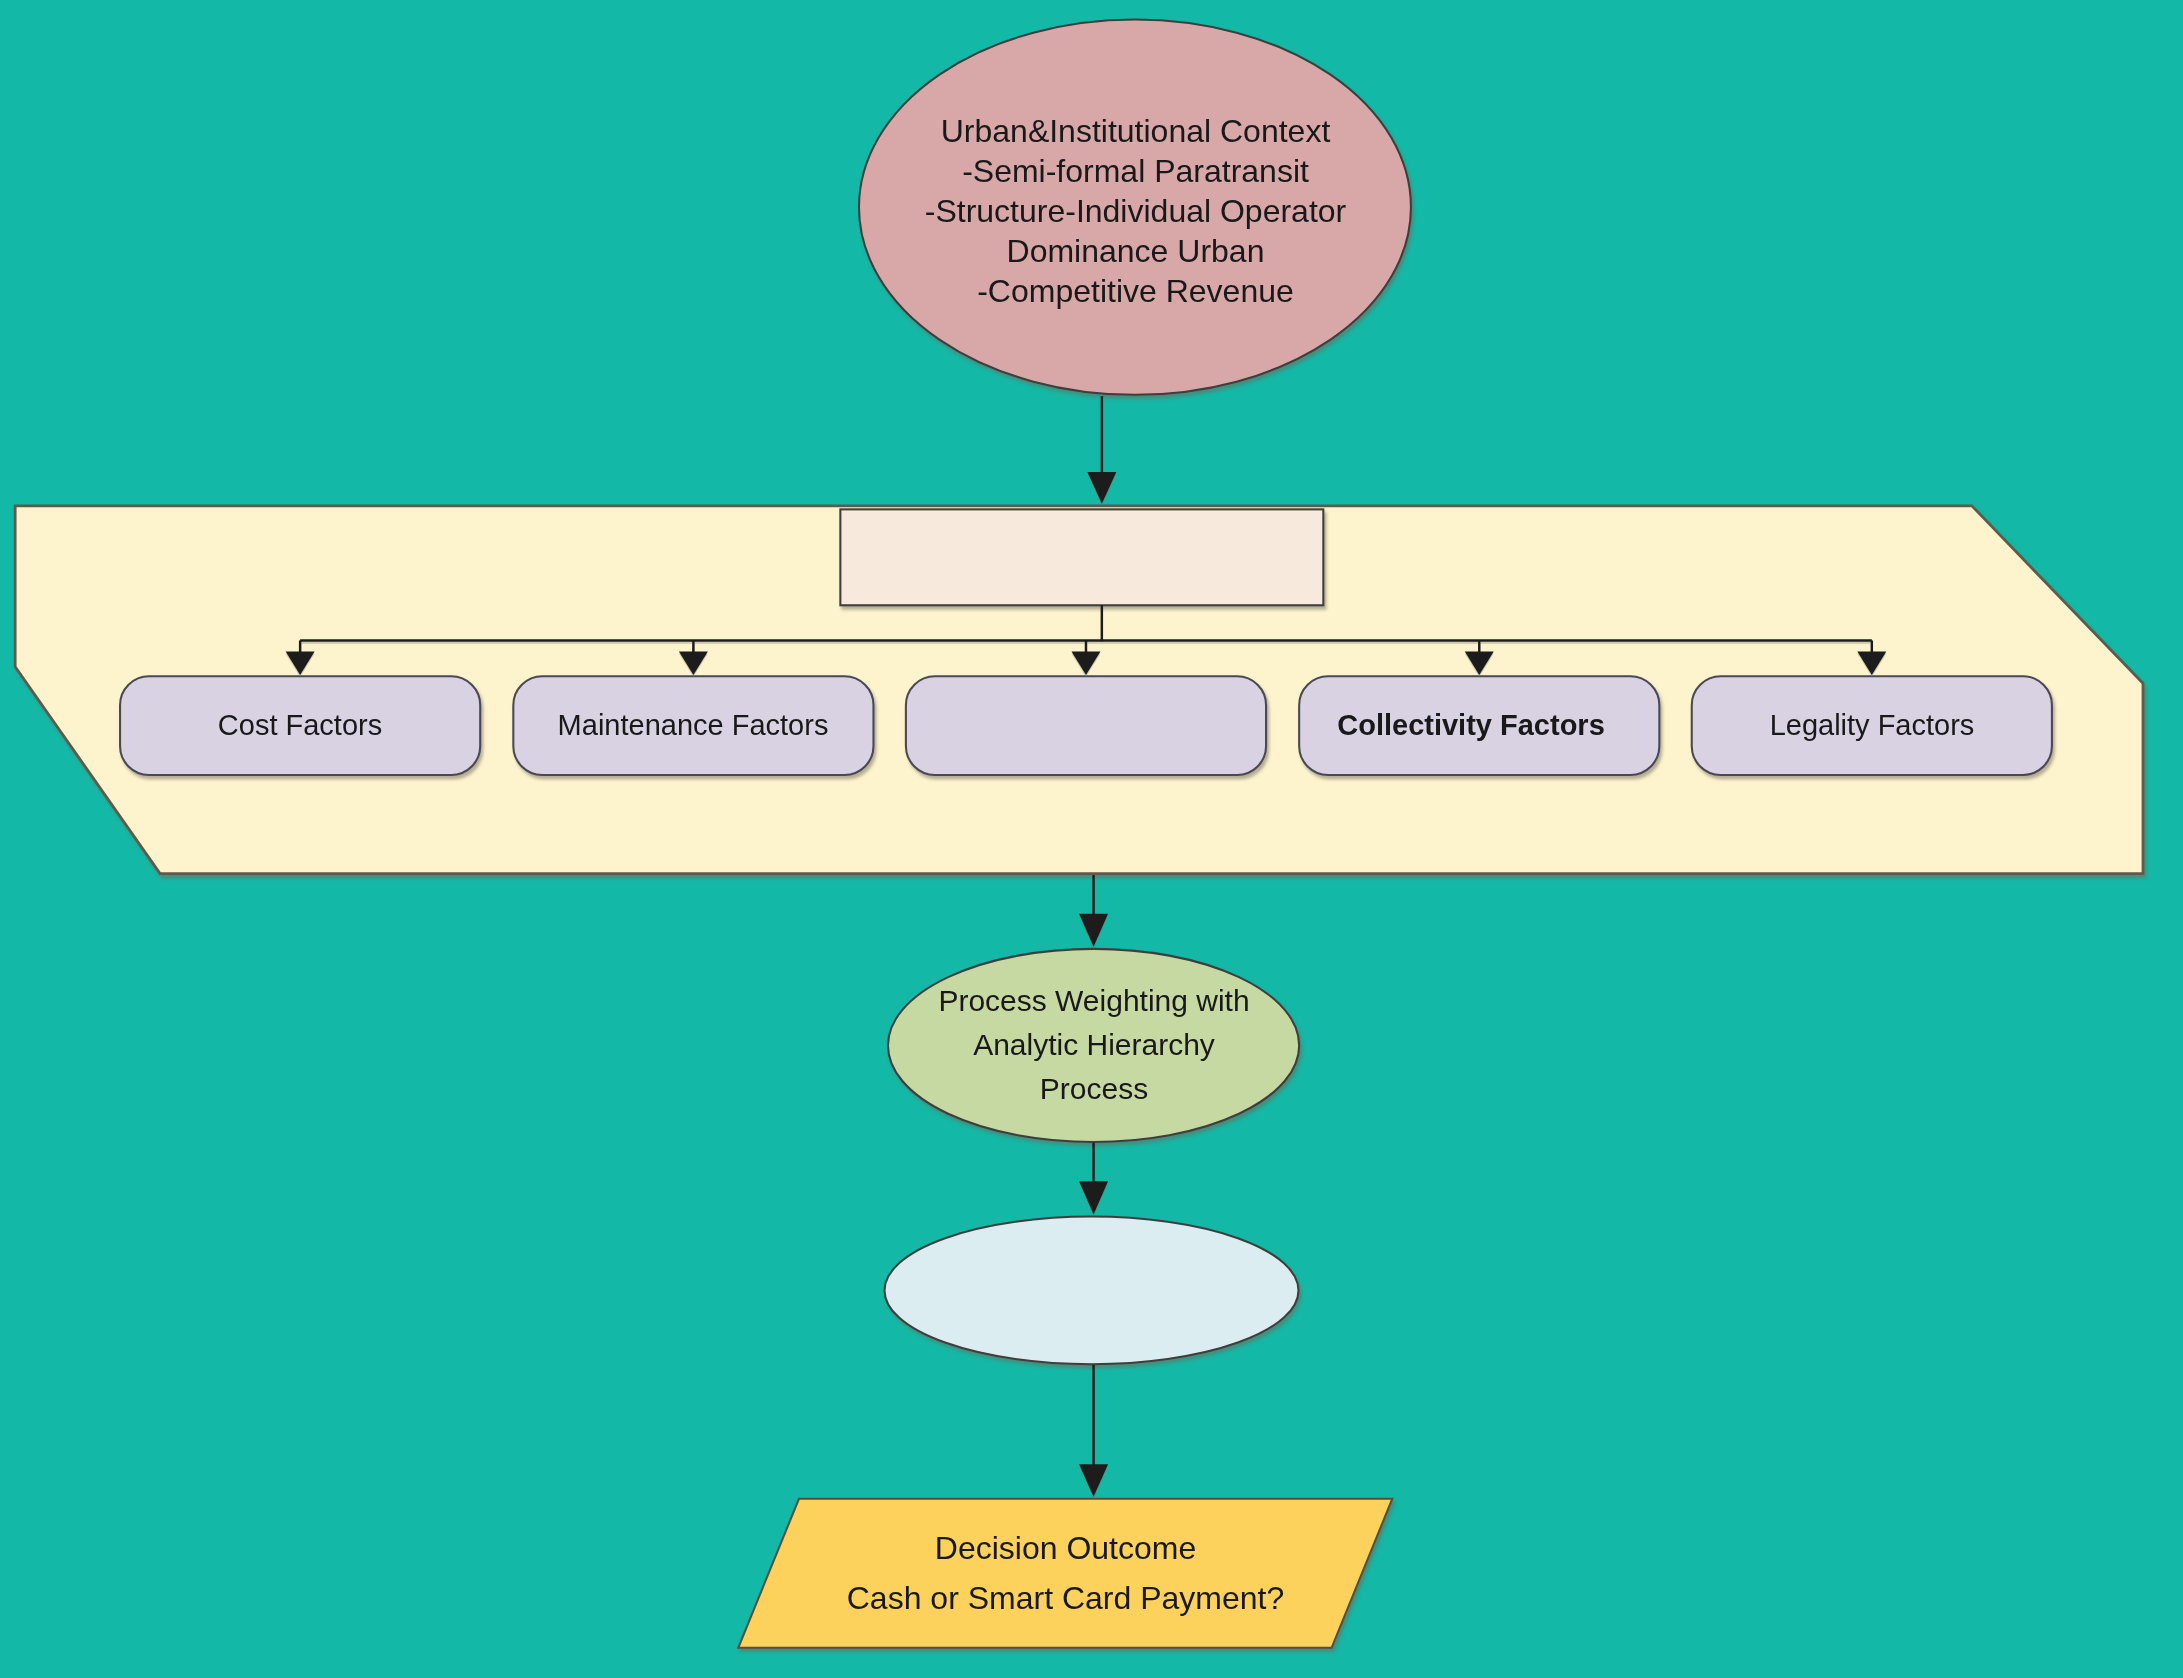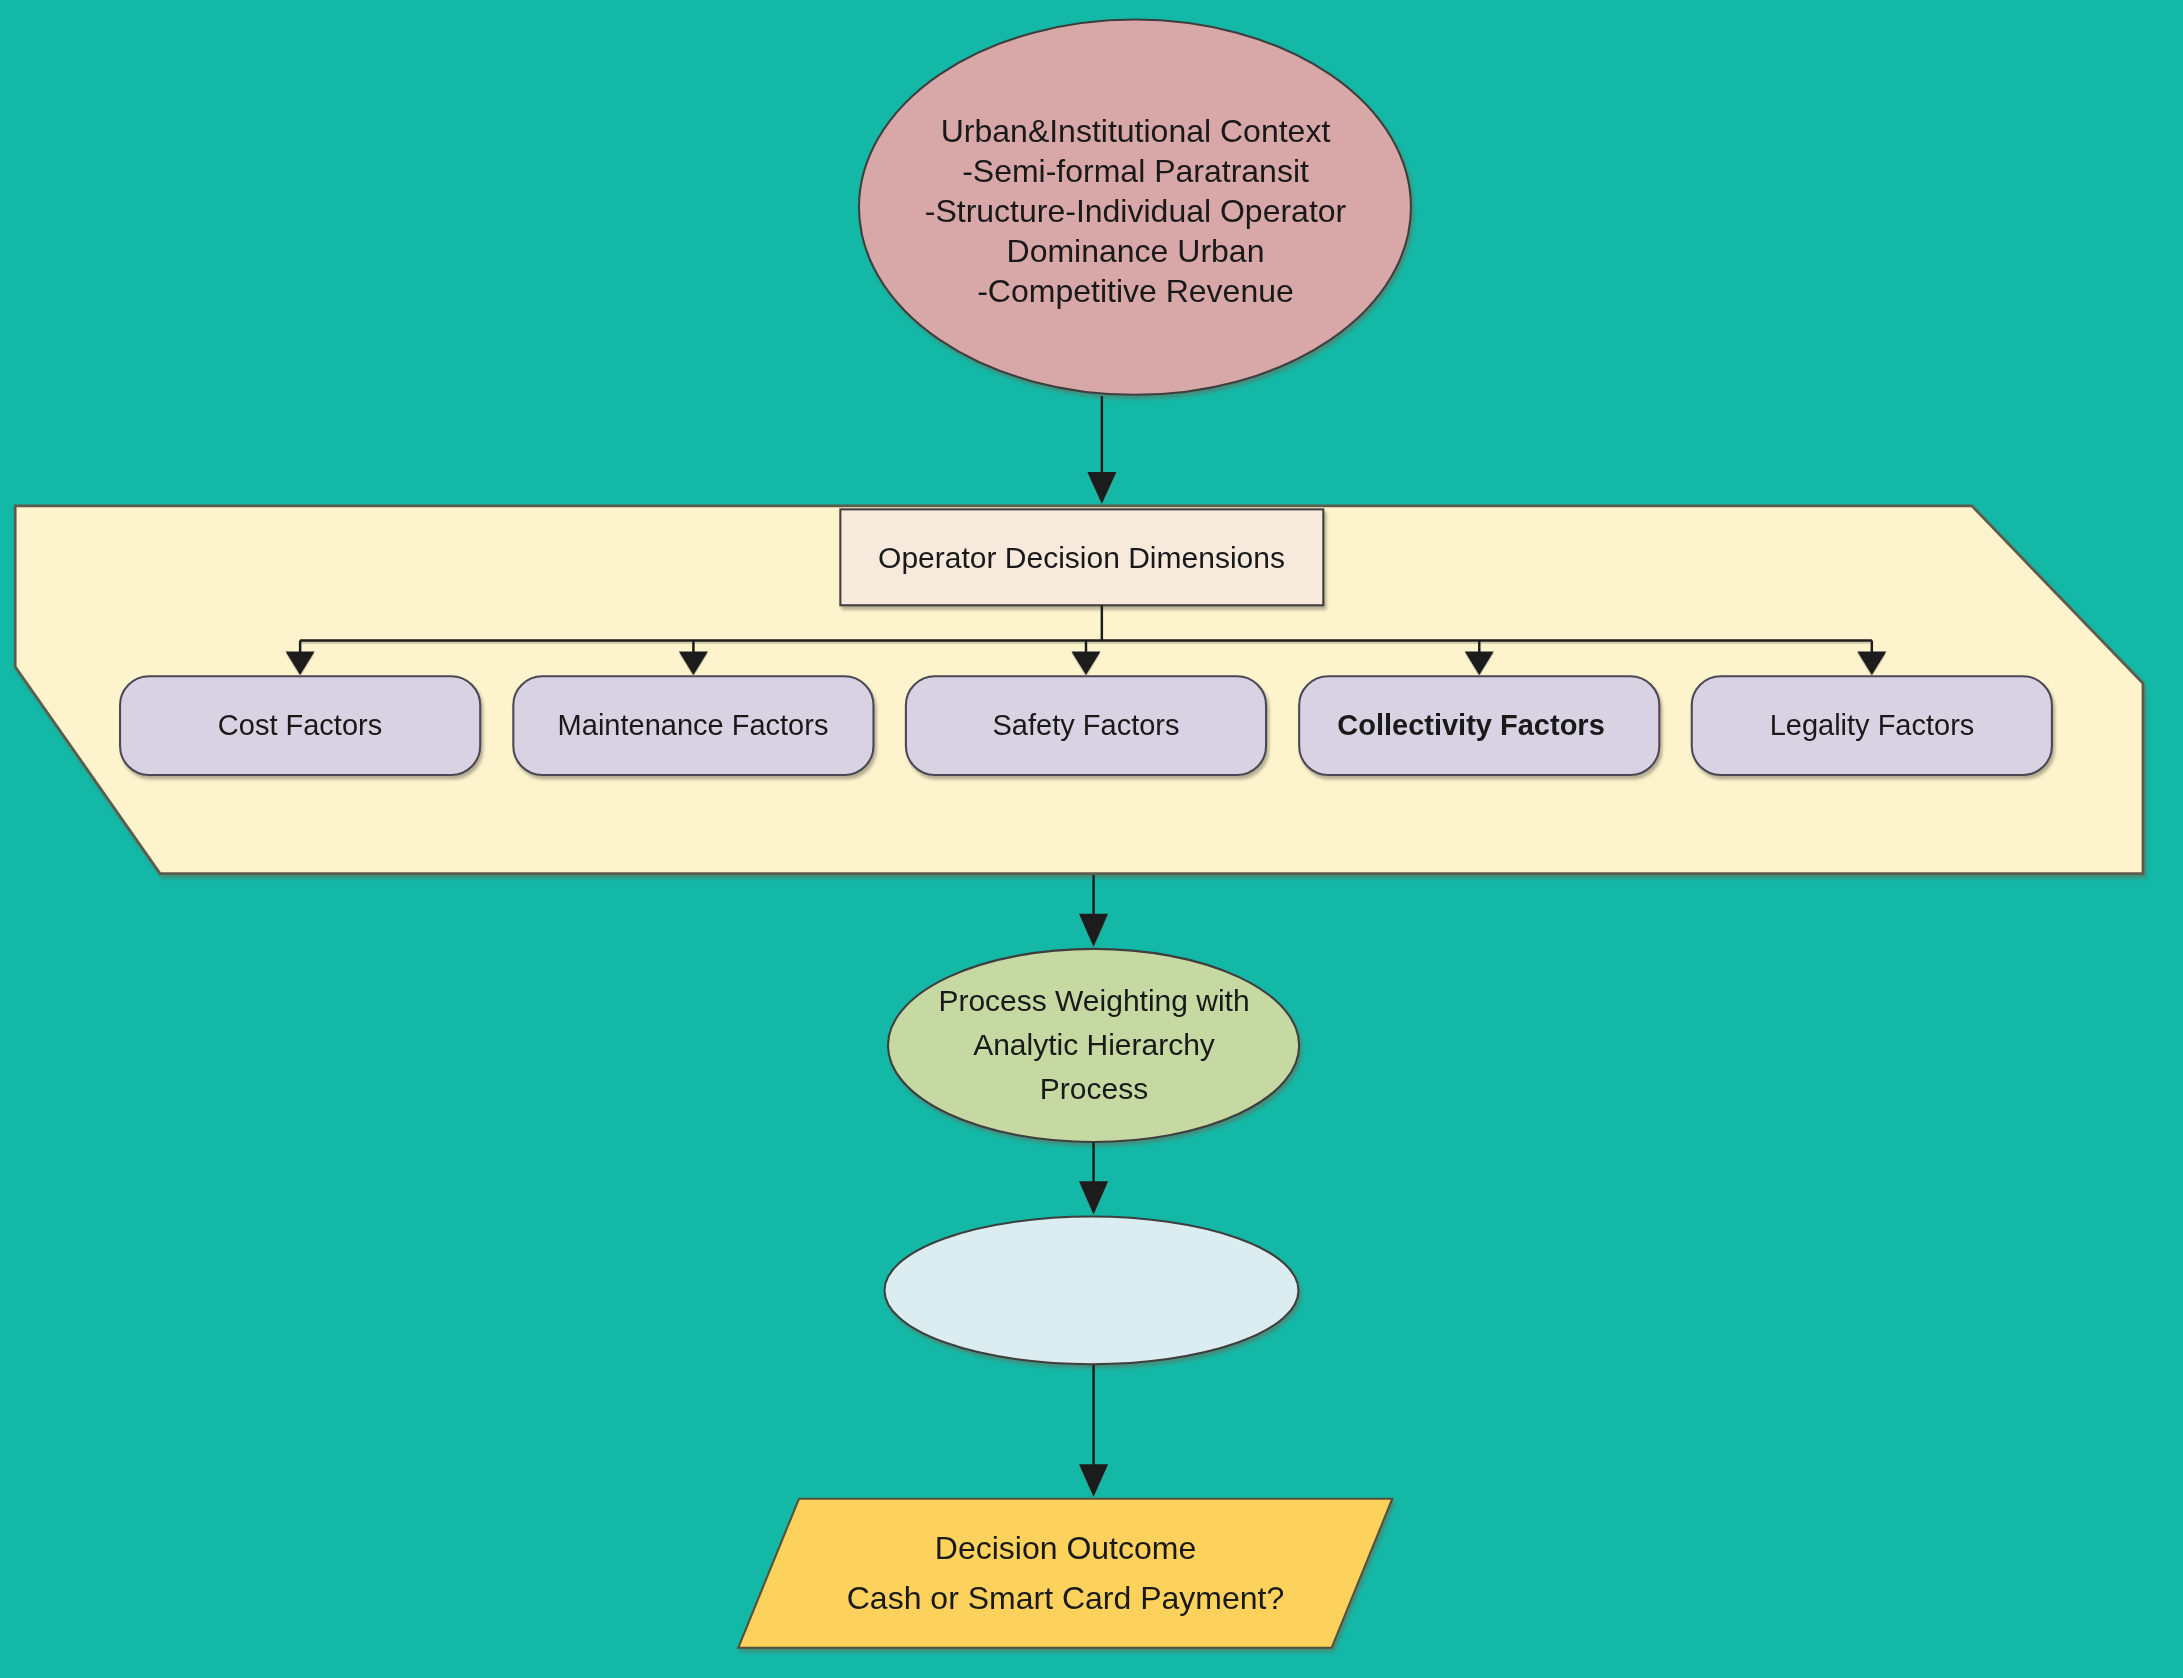--- a/index.html
+++ b/index.html
@@ -150,32 +150,26 @@
   </svg>
 
   <div class="label lbl-context">
     <span>Urban&amp;Institutional Context</span>
     <span>-Semi-formal Paratransit</span>
     <span>-Structure-Individual Operator</span>
     <span>Dominance Urban</span>
     <span>-Competitive Revenue</span>
   </div>
 
-  <div class="label lbl-dimensions">
-    <span>Operator Decision Dimensions</span>
-  </div>
 
   <div class="label lbl-factor lbl-factor-0">
     <span>Cost Factors</span>
   </div>
   <div class="label lbl-factor lbl-factor-1">
     <span>Maintenance Factors</span>
-  </div>
-  <div class="label lbl-factor lbl-factor-2">
-    <span>Safety Factors</span>
   </div>
   <div class="label lbl-factor lbl-factor-3">
     <span>Collectivity Factors</span>
   </div>
   <div class="label lbl-factor lbl-factor-4">
     <span>Legality Factors</span>
   </div>
 
   <div class="label lbl-ahp">
     <span>Process Weighting with</span>

